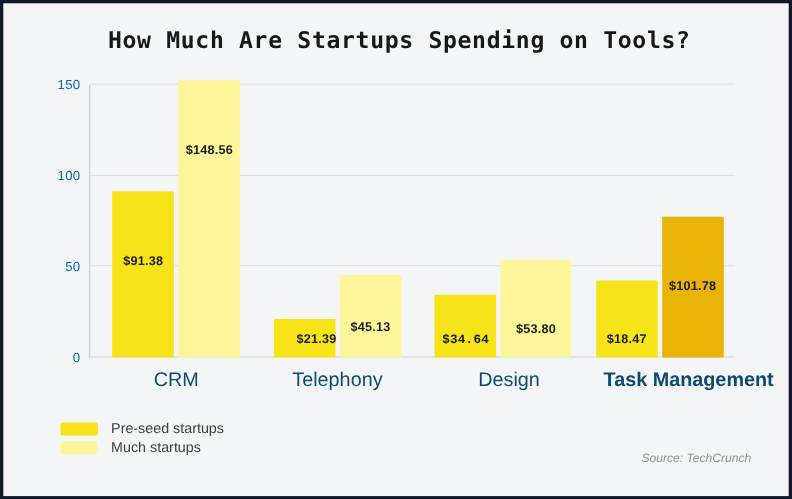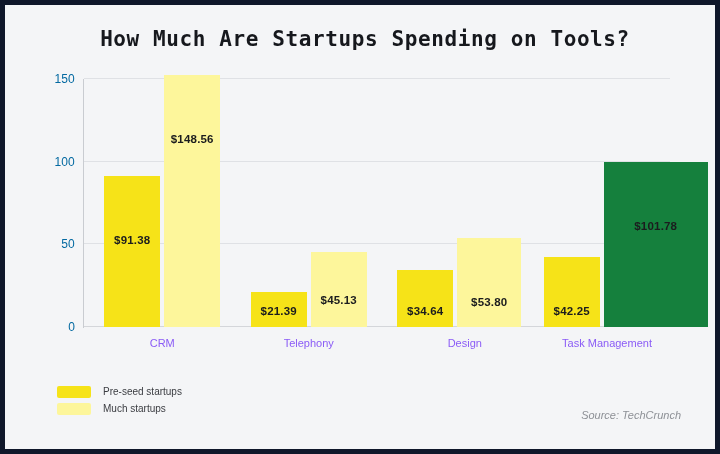--- a/index.html
+++ b/index.html
@@ -13,21 +13,21 @@
     font-family: "Liberation Sans", sans-serif;
     overflow: hidden;
   }
 
   #figure {
     position: relative;
     width: 720px;
     height: 454px;
     box-sizing: border-box;
     background: #f4f5f7;
-    border: 5px solid #0f172a;
+    border: 3px solid #0f172a;
     overflow: hidden;
   }
 
   
   #chart-title {
     position: absolute;
     left: 0;
     top: 22px;
     width: 720px;
     text-align: center;
@@ -108,22 +108,22 @@
     position: absolute;
     left: 79px;
     top: 332px;
     width: 586px;
     height: 22px;
   }
   .cat-label {
     position: absolute;
     top: 0;
     text-align: center;
-    font-size: 11px;
-    color: #8b5cf6;
+    font-size: 18px;
+    color: #0c4a6e;
     white-space: nowrap;
     transform: translateX(-50%);
   }
 
   
   #legend {
     position: absolute;
     left: 52px;
     top: 378px;
   }
@@ -133,21 +133,21 @@
     height: 17px;
   }
   .legend-swatch {
     width: 34px;
     height: 12px;
     border-radius: 2px;
     flex: none;
   }
   .legend-text {
     margin-left: 12px;
-    font-size: 10px;
+    font-size: 13px;
     color: #3b3d42;
     white-space: nowrap;
   }
 
   
   #source-note {
     position: absolute;
     right: 34px;
     bottom: 28px;
     font-size: 11px;
@@ -179,45 +179,45 @@
         <div class="gridline" style="bottom: 248px;"></div>
       </div>
     <div id="bars">
         <div class="bar" style="left: 20.25px; width: 56px; height: 151.082px; background: rgb(246, 227, 24); margin-top: 40px;">
           <div class="bar-label" style="top: 58px;">$91.38</div>
         </div>
         <div class="bar" style="left: 80.25px; width: 56px; height: 252px; background: rgb(253, 246, 155);">
           <div class="bar-label" style="top: 58px;">$148.56</div>
         </div>
         <div class="bar" style="left: 166.75px; width: 56px; height: 35.3648px; background: rgb(246, 227, 24);">
-          <div class="bar-label" style="top: 13.3648px;">$21.39</div>
+          <div class="bar-label" style="top: 13.3648px; margin-left: 11px;">$21.39</div>
         </div>
         <div class="bar" style="left: 226.75px; width: 56px; height: 74.6149px; background: rgb(253, 246, 155);">
           <div class="bar-label" style="top: 42px;">$45.13</div>
         </div>
         <div class="bar" style="left: 313.25px; width: 56px; height: 57.2715px; background: rgb(246, 227, 24);">
-          <div class="bar-label" style="top: 35.2715px;">$34.64</div>
+          <div class="bar-label" style="top: 35.2715px; font-family: Liberation Mono, monospace;">$34.64</div>
         </div>
         <div class="bar" style="left: 373.25px; width: 64px; height: 88.9493px; background: rgb(253, 246, 155);">
           <div class="bar-label" style="top: 58px;">$53.80</div>
         </div>
         <div class="bar" style="left: 459.75px; width: 56px; height: 69.8533px; background: rgb(246, 227, 24);">
-          <div class="bar-label" style="top: 47.8533px;">$42.25</div>
-        </div>
-        <div class="bar" style="left: 519.75px; width: 56px; height: 165px; background: #15803d; padding-left: 48px;">
+          <div class="bar-label" style="top: 47.8533px;">$18.47</div>
+        </div>
+        <div class="bar" style="left: 519.75px; width: 56px; height: 128px; background: #eab308;">
           <div class="bar-label" style="top: 58px;">$101.78</div>
         </div>
       </div>
   </div>
 
   <div id="category-labels">
       <div class="cat-label" style="left: 78.25px;">CRM</div>
       <div class="cat-label" style="left: 224.75px;">Telephony</div>
       <div class="cat-label" style="left: 371.25px; padding-left: 19px;">Design</div>
-      <div class="cat-label" style="left: 523px;">Task Management</div>
+      <div class="cat-label" style="left: 544px; font-weight: bold;">Task Management</div>
     </div>
 
   <div id="legend">
       <div class="legend-row">
         <div class="legend-swatch" style="background: rgb(246, 227, 24);"></div>
         <div class="legend-text">Pre-seed startups</div>
       </div>
       <div class="legend-row">
         <div class="legend-swatch" style="background: rgb(253, 246, 155);"></div>
         <div class="legend-text">Much startups</div>

